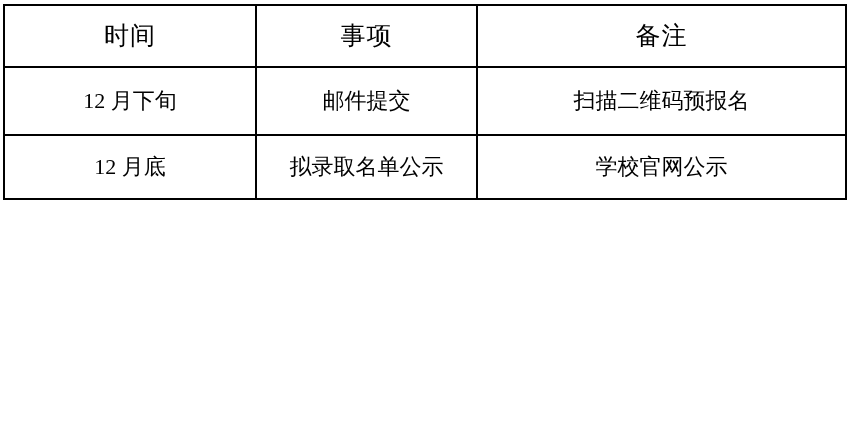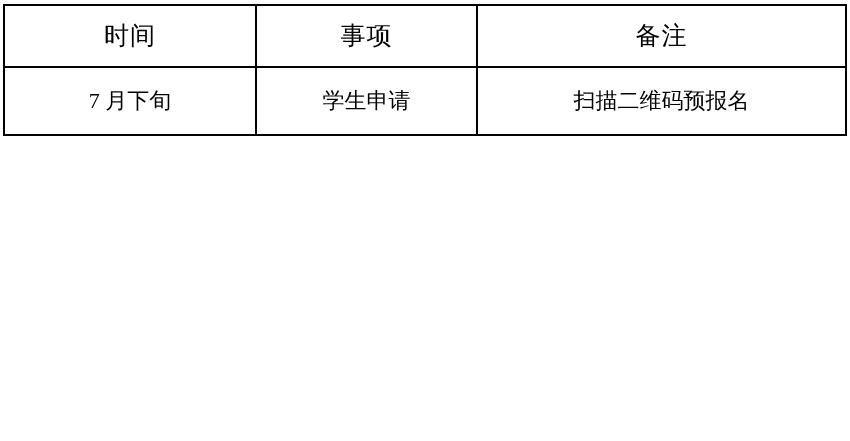--- a/index.html
+++ b/index.html
@@ -80,29 +80,46 @@
       <tr>
         <th>时间</th>
         <th>事项</th>
         <th>备注</th>
       </tr>
     </thead>
     <tbody>
       <tr class="r3">
         <td>
           <span class="cell-lines">
-            <span class="ln">7 月下旬</span>
+            <span class="ln">12 月下旬</span>
           </span>
         </td>
         <td>
           <span class="cell-lines">
-            <span class="ln">学生申请</span>
+            <span class="ln">邮件提交</span>
           </span>
         </td>
         <td>
           <span class="cell-lines">
             <span class="ln">扫描二维码预报名</span>
           </span>
         </td>
       </tr>
+      <tr class="r4">
+        <td>
+          <span class="cell-lines">
+            <span class="ln">12 月底</span>
+          </span>
+        </td>
+        <td>
+          <span class="cell-lines">
+            <span class="ln">拟录取名单公示</span>
+          </span>
+        </td>
+        <td>
+          <span class="cell-lines">
+            <span class="ln">学校官网公示</span>
+          </span>
+        </td>
+      </tr>
     </tbody>
   </table>
 </div>
 
 </body></html>

